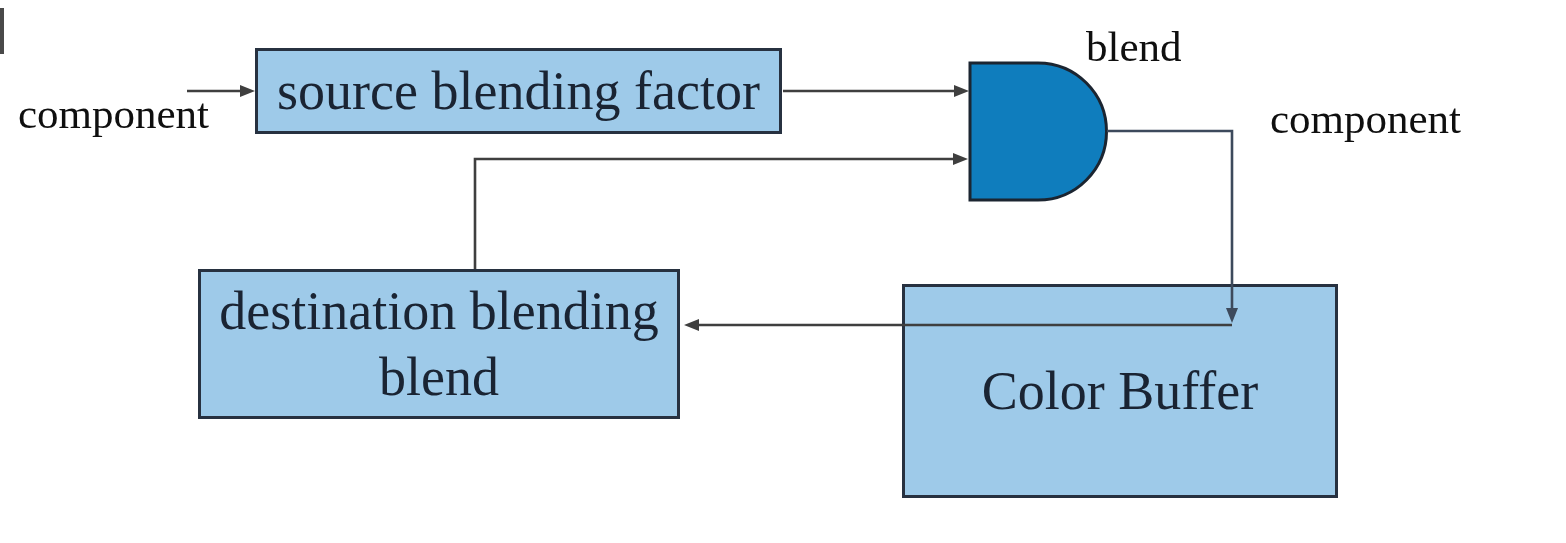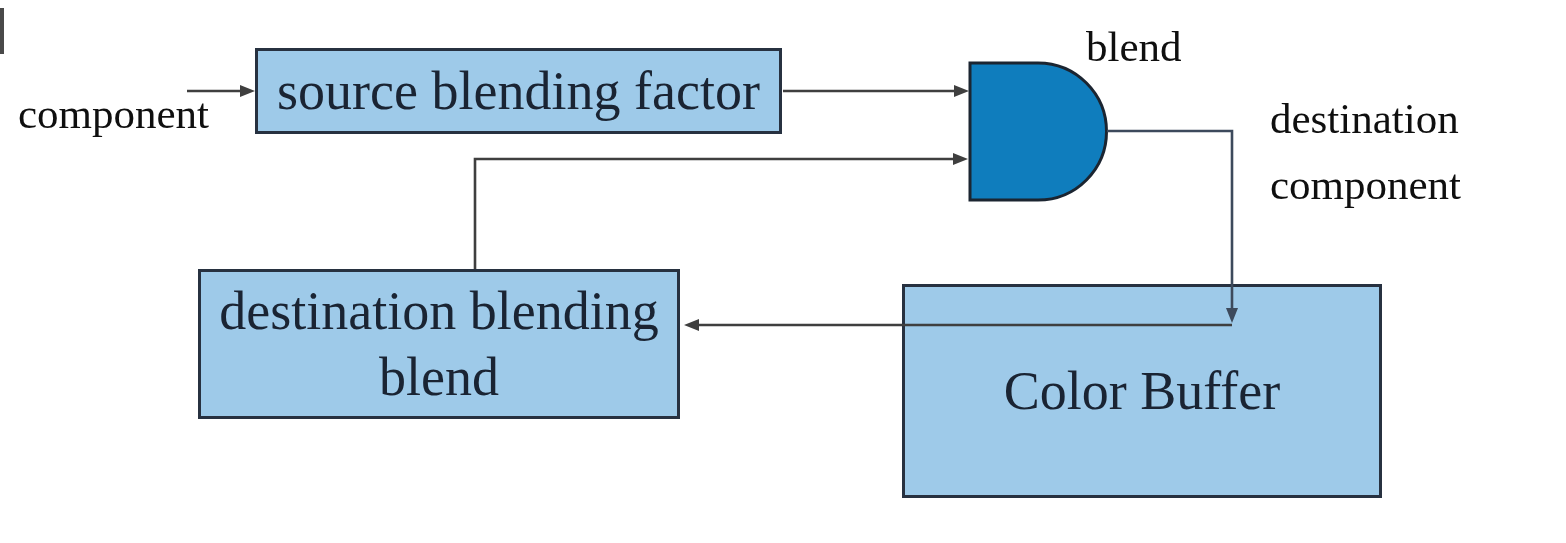--- a/index.html
+++ b/index.html
@@ -35,21 +35,21 @@
     justify-content: center;
     color: var(--box-text);
     font-size: 54px;
     line-height: 68px;
     text-align: center;
     z-index: 1;
     white-space: nowrap;
   }
   .box-src { left: 255px; top: 48px;  width: 527px; height: 86px;  }
   .box-dst { left: 198px; top: 269px; width: 482px; height: 150px; line-height: 66px; }
-  .box-buf { left: 902px; top: 284px; width: 480px; height: 214px; }
+  .box-buf { left: 902px; top: 284px; width: 436px; height: 214px; }
   .lbl {
     position: absolute;
     color: var(--text);
     font-size: 43px;
     text-align: left;
     z-index: 4;
     white-space: nowrap;
   }
   .lbl-source-component      { left: 18px;   top: 80px; width: 268px; line-height: 68px; }
   .lbl-blend                 { left: 1086px; top: 17px; width: 130px; line-height: 60px; }
@@ -115,19 +115,18 @@
 
   <div class="lbl lbl-source-component">
     <span>component</span>
   </div>
 
   <div class="lbl lbl-blend">
     <span>blend</span>
   </div>
 
   <div class="lbl lbl-destination-component">
-    <span>destination</span>
     <span>component</span>
   </div>
 
   <div class="edge-artifact"></div>
 
 </div>
 
 </body></html>

